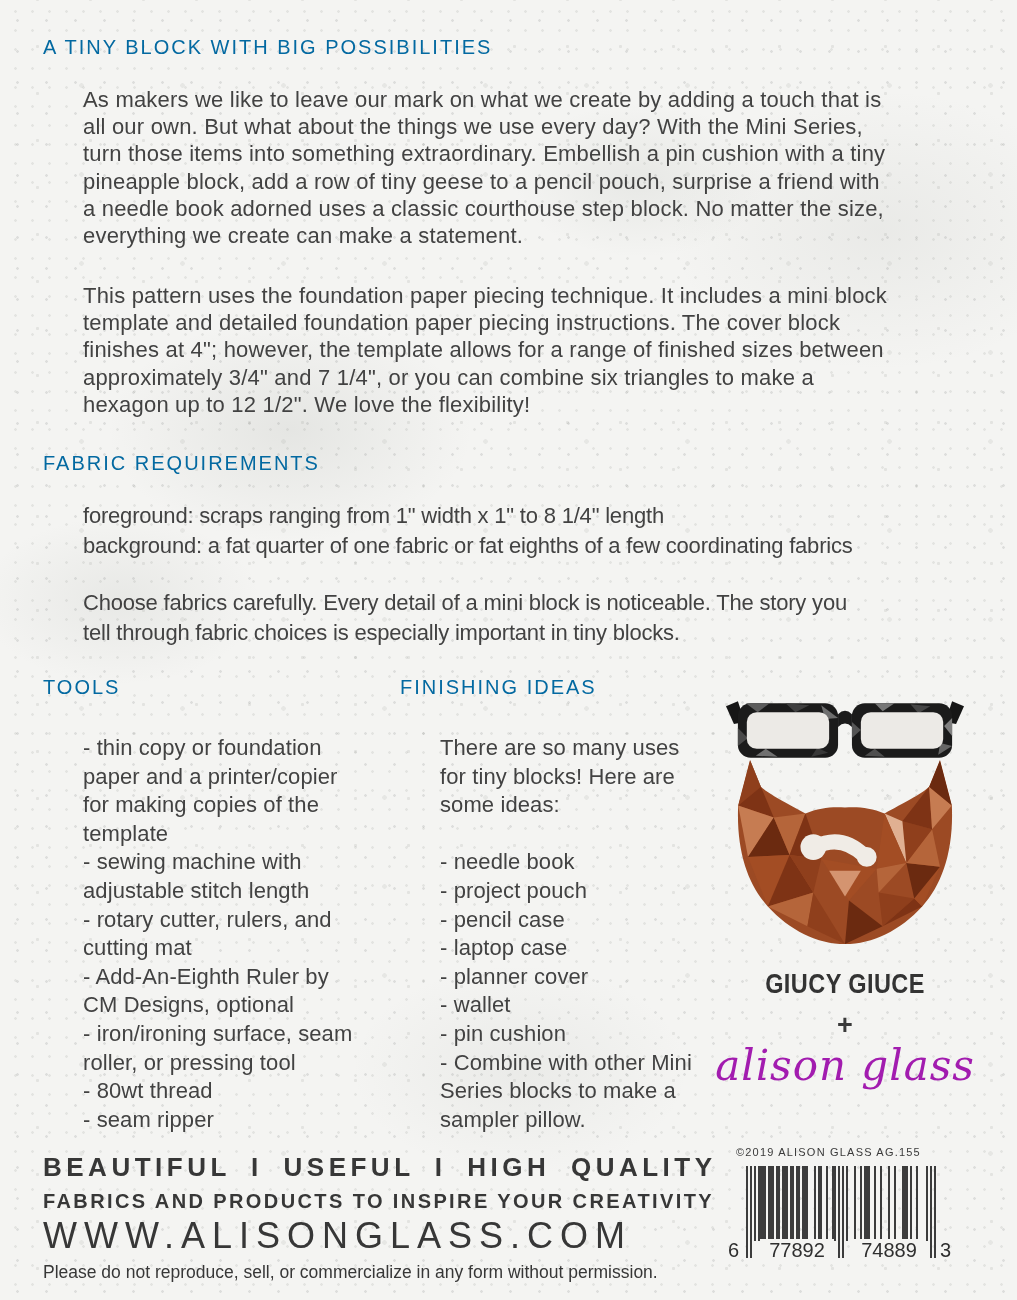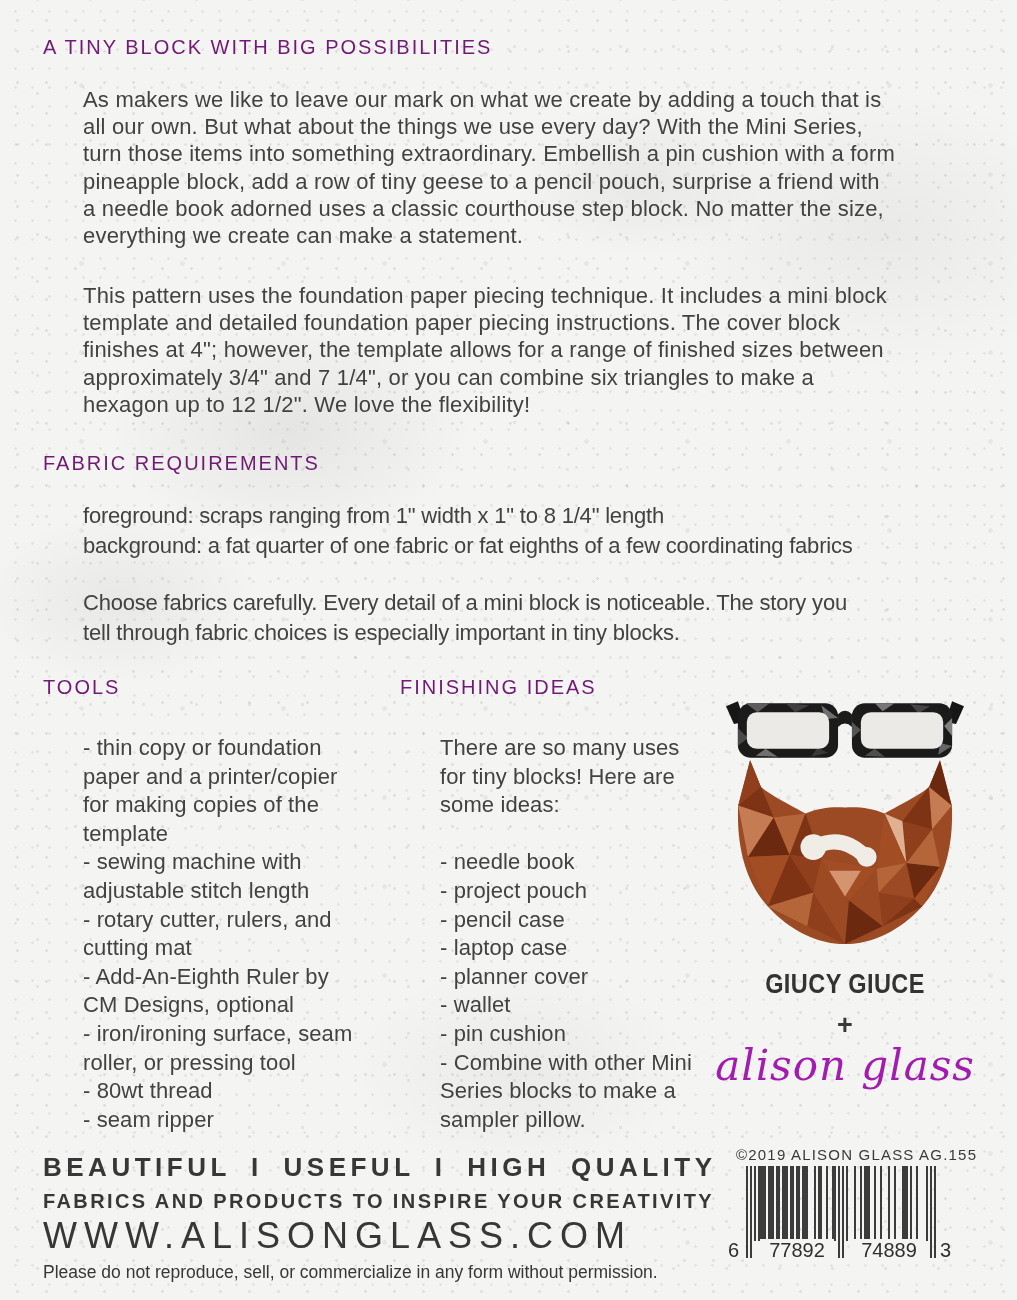--- a/index.html
+++ b/index.html
@@ -23,21 +23,21 @@
       radial-gradient(circle, rgba(90,95,88,.11) 0 1.3px, transparent 2px),
       radial-gradient(circle, rgba(60,65,60,.09) 0 1px, transparent 1.6px),
       radial-gradient(circle, rgba(110,115,108,.10) 0 2px, transparent 2.6px);
     background-size:auto,auto,auto,auto,auto,29px 31px,53px 47px,17px 19px,101px 89px;
     background-position:0 0,0 0,0 0,0 0,0 0,3px 5px,11px 23px,7px 2px,31px 41px;
     background-repeat:no-repeat,no-repeat,no-repeat,no-repeat,no-repeat,repeat,repeat,repeat,repeat;
     overflow:hidden;
   }
   .abs{position:absolute;}
   h1,h2{
-    font-size:20px;font-weight:500;letter-spacing:2px;color:#701a75;white-space:nowrap;
+    font-size:20px;font-weight:500;letter-spacing:2px;color:#0369a1;white-space:nowrap;
   }
   .line{white-space:nowrap;margin-left:40px;}
   .body-text .line{font-size:22px;line-height:27.2px;letter-spacing:.2px;}
   .col-text .line{font-size:22px;line-height:28.6px;letter-spacing:.1px;}
   .fabric-lines .line{font-size:22px;line-height:30px;letter-spacing:-.2px;}
 
   #title{left:43px;top:36px;}
   #para1{left:43px;top:86px;}
   #para2{left:43px;top:282px;}
   #fabric-heading{left:43px;top:452px;}
@@ -61,37 +61,37 @@
     font-size:42px;font-weight:400;color:#a21caf;letter-spacing:1px;white-space:nowrap;
   }
 
   #footer-left{left:43px;top:1152px;width:670px;color:#373737;}
   #tagline1{font-size:26px;font-weight:600;letter-spacing:4.5px;word-spacing:9px;line-height:30px;white-space:nowrap;}
   #tagline2{font-size:20px;font-weight:700;letter-spacing:2.4px;line-height:23px;margin-top:8px;white-space:nowrap;text-align:right;}
   #website{font-size:36px;font-weight:500;letter-spacing:7px;line-height:40px;margin-top:3px;white-space:nowrap;}
   #fineprint{font-size:17.5px;font-weight:400;letter-spacing:0px;line-height:21px;margin-top:6px;white-space:nowrap;}
 
   #barcode-area{left:700px;top:1144px;width:300px;height:140px;}
-  #copyright{position:absolute;left:36px;top:2px;font-size:15px;letter-spacing:1.2px;color:#3a3a3a;white-space:nowrap;}
+  #copyright{position:absolute;left:36px;top:2px;font-size:11px;letter-spacing:1.2px;color:#3a3a3a;white-space:nowrap;}
   #barcode-svg{position:absolute;left:46px;top:22px;}
   .bc-num{position:absolute;top:95px;font-size:20px;color:#2f2f2f;font-weight:500;}
   #bc-left{left:28px;}
   #bc-group1{left:60px;width:74px;text-align:center;background:var(--paper);}
   #bc-group2{left:152px;width:74px;text-align:center;background:var(--paper);}
   #bc-right{left:240px;}
 </style>
 </head>
 <body>
 
 <h1 class="abs" id="title">A TINY BLOCK WITH BIG POSSIBILITIES</h1>
 
 <div class="abs body-text" id="para1">
     <div class="line">As makers we like to leave our mark on what we create by adding a touch that is</div>
     <div class="line">all our own. But what about the things we use every day? With the Mini Series,</div>
-    <div class="line">turn those items into something extraordinary. Embellish a pin cushion with a form</div>
+    <div class="line">turn those items into something extraordinary. Embellish a pin cushion with a tiny</div>
     <div class="line">pineapple block, add a row of tiny geese to a pencil pouch, surprise a friend with</div>
     <div class="line">a needle book adorned uses a classic courthouse step block. No matter the size,</div>
     <div class="line">everything we create can make a statement.</div>
   </div>
 
 <div class="abs body-text" id="para2">
     <div class="line">This pattern uses the foundation paper piecing technique. It includes a mini block</div>
     <div class="line">template and detailed foundation paper piecing instructions. The cover block</div>
     <div class="line">finishes at 4"; however, the template allows for a range of finished sizes between</div>
     <div class="line">approximately 3/4" and 7 1/4", or you can combine six triangles to make a</div>

